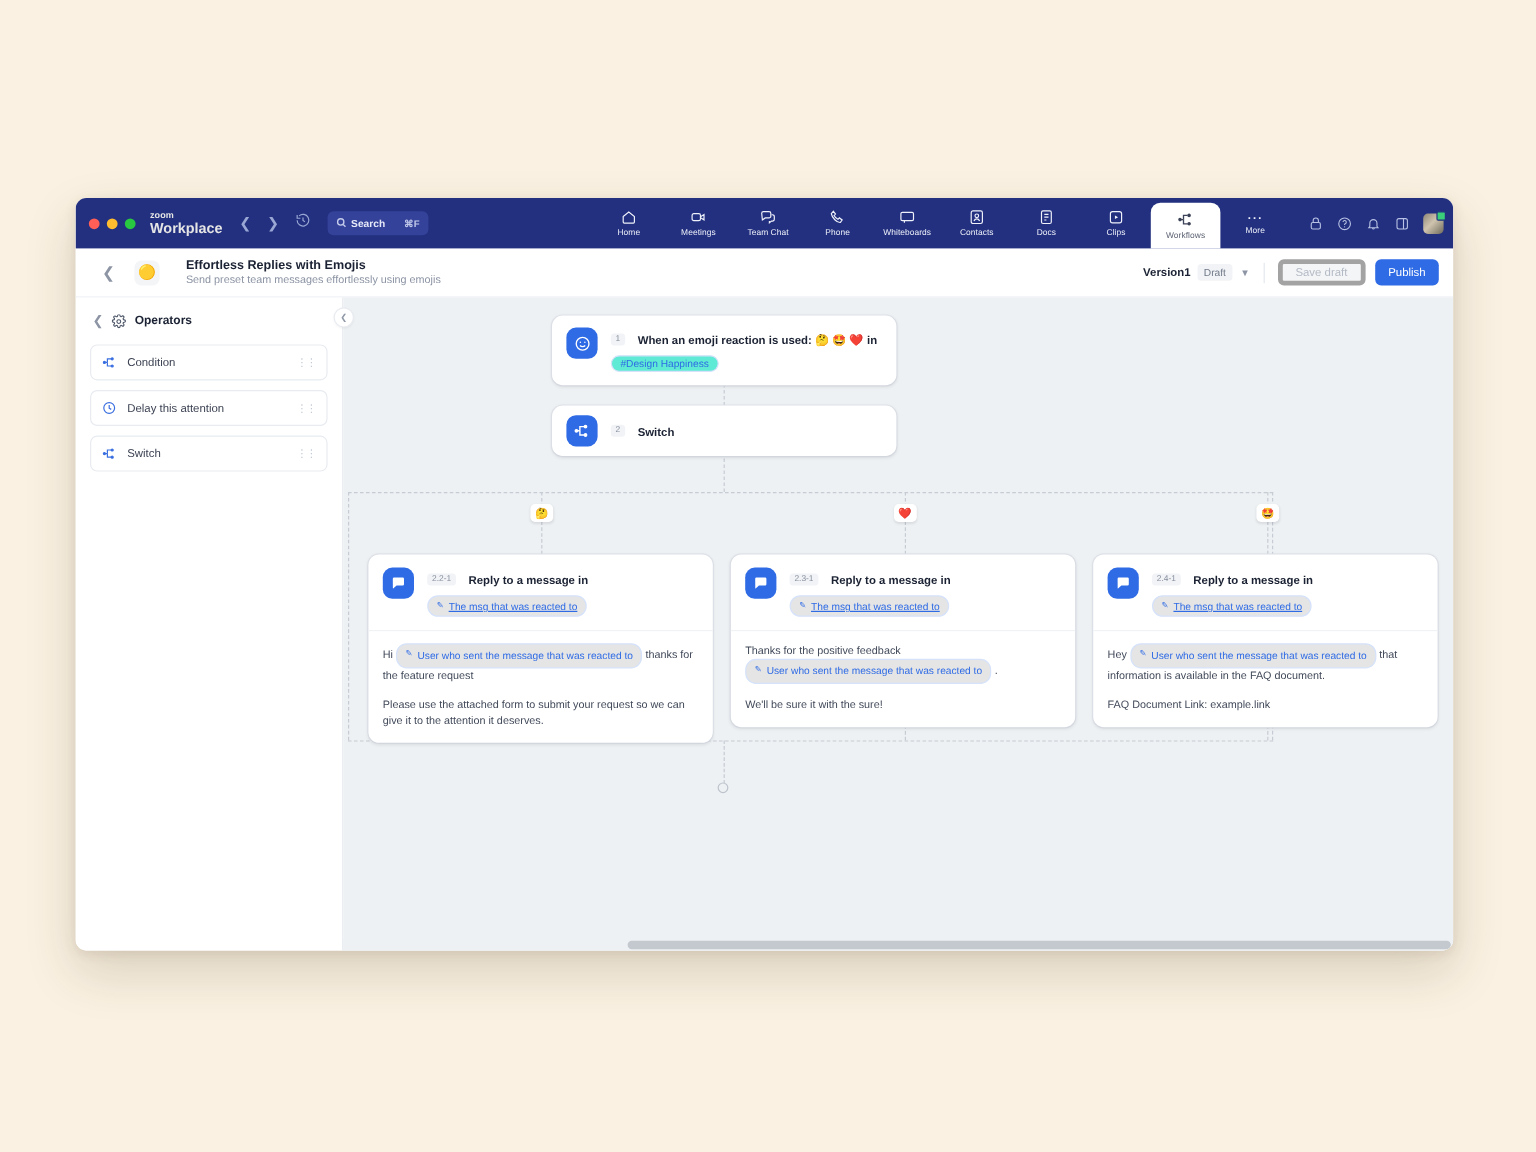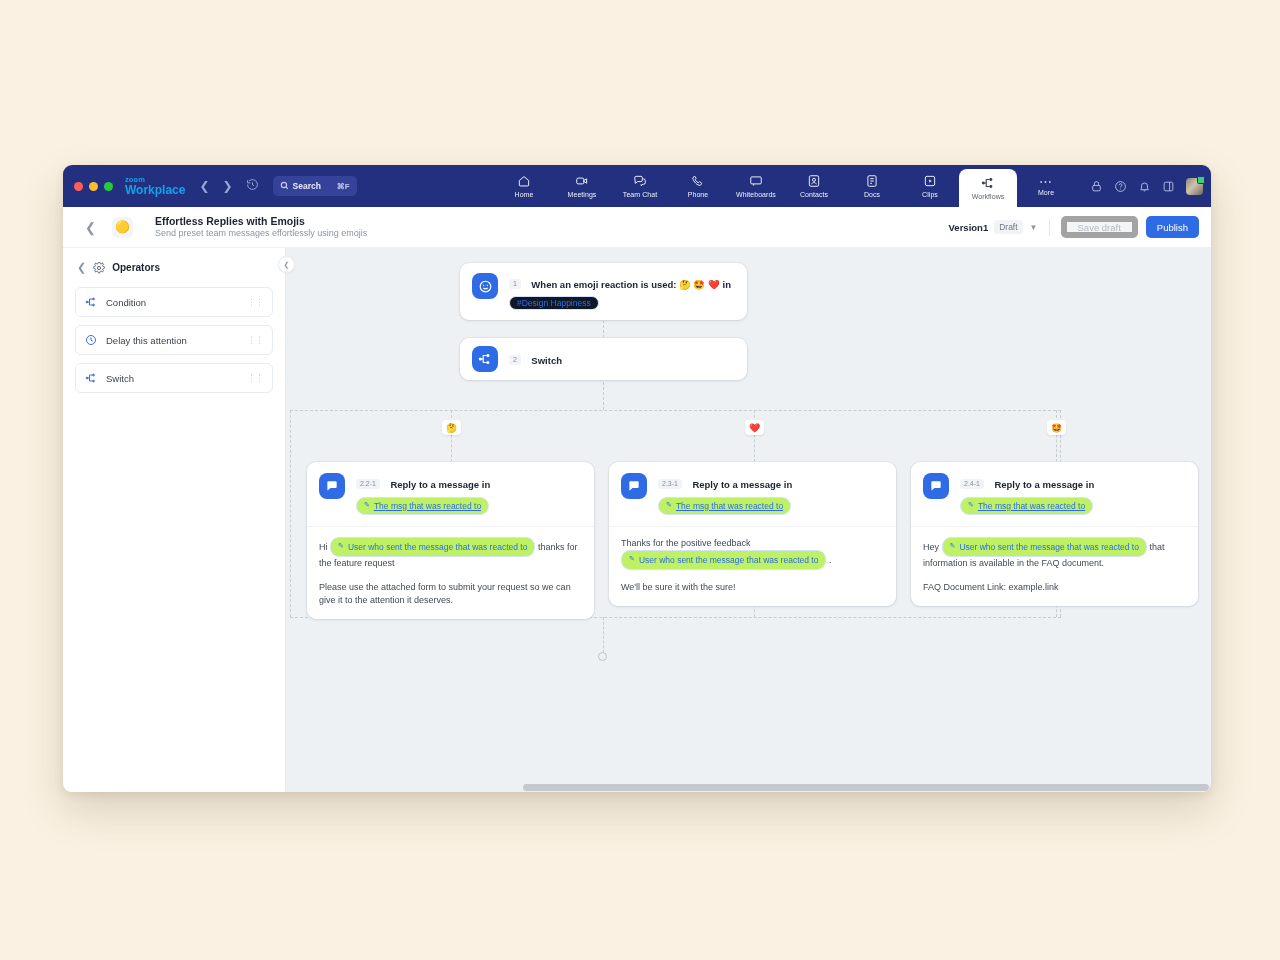--- a/index.html
+++ b/index.html
@@ -33,21 +33,21 @@
     background: #22307f;
     display: flex;
     align-items: center;
   }
   .traffic { display: flex; gap: 6px; padding-left: 11px; align-items: center; }
   .tl { width: 9px; height: 9px; border-radius: 50%; }
   .tl.r { background: #ff5f57; }
   .tl.y { background: #febc2e; }
   .tl.g { background: #28c840; }
 
-  .brand { margin-left: 12px; line-height: 1.0; color: #0ea5e9; }
+  .brand { margin-left: 12px; line-height: 1.0; color: #e5e5e5; }
   .brand .b1 { font-size: 7.5px; font-weight: bold; letter-spacing: .1px; display:block; }
   .brand .b2 { font-size: 12px; font-weight: bold; display:block; margin-top: 1px; }
 
   .navarrows { display: flex; gap: 13px; margin-left: 14px; align-items: center; }
   .arrowc { color: #9aa7d4; font-size: 12px; }
   .histicon { margin-left: 13px; color: #9aa7d4; }
 
   .searchbox {
     margin-left: 14px;
     height: 20px; width: 84px;
@@ -128,21 +128,21 @@
     font-size: 8.5px; color: #6f7787; background: #f1f3f6;
     border-radius: 3px; padding: 2px 5px; margin-left: 6px;
   }
   .caretdn { color: #8d95a5; font-size: 8px; margin-left: 7px; }
   .vdiv { width: 1px; height: 17px; background: #e4e8ee; margin: 0 11px; }
   .btn {
     font-size: 9.5px; border-radius: 5px; padding: 0 11px;
     height: 22px; display:flex; align-items:center; justify-content:center;
     white-space: nowrap;
   }
-  .btn.save { background: #f4f5f7; color: #b4bac5; border: 6px solid #a3a3a3; }
+  .btn.save { background: #f4f5f7; color: #b4bac5; border: 4px solid #a3a3a3; }
   .btn.publish { background: #2f6be5; color: #fff; margin-left: 8px; font-weight: normal; }
 
   
   .body { display: flex; height: 545px; position: relative; }
 
   
   .sidebar {
     width: 223px; background: #fff;
     border-right: 1px solid #eaedf1;
     padding: 13px 12px 0 12px;
@@ -225,22 +225,22 @@
   }
   .node-txt { margin-left: 11px; padding-top: 1px; }
   .step-badge {
     display: inline-block;
     font-size: 7px; color: #868e9c; background: #f1f3f6;
     border-radius: 3px; padding: 1.5px 4px; vertical-align: middle;
   }
   .node-title { font-size: 9.5px; font-weight: bold; color: #1b2233; margin-left: 6px; }
 
   .token {
-    display: inline-flex; gap: 4px;
-    background: #bef264; border: 1px solid #d5e2fa;
+    display: inline-flex; align-items: center; gap: 4px;
+    background: #e5e5e5; border: 1px solid #d5e2fa;
     border-radius: 9px; padding: 3px 7px;
     font-size: 8.5px; color: #2f6be5;
     white-space: nowrap;
     vertical-align: middle;
   }
   .token .tok-ico { font-size: 7px; }
   .token.underlined .tok-txt { text-decoration: underline; }
 
   .title-row2 { margin-top: 4px; }
 
@@ -248,21 +248,21 @@
     border-top: 1px solid #f0f2f5;
     padding: 10px 12px 12px 12px;
     font-size: 9px; color: #414959; line-height: 1.45;
   }
   .node-body p { margin: 0; }
   .node-body p + p { margin-top: 11px; }
 
   .trigger-node .node-head { padding: 10px 12px; }
   .chan-chip {
     display: inline-flex; align-items: center;
-    background: #0f172a; border: 1px solid #d5e2fa;
+    background: #5eead4; border: 1px solid #d5e2fa;
     border-radius: 9px; padding: 1px 7px;
     font-size: 8.5px; color: #2f6be5; margin-top: 4px;
   }
 </style>
 </head>
 <body>
 
 <div id="page">
   <div class="window">
 

